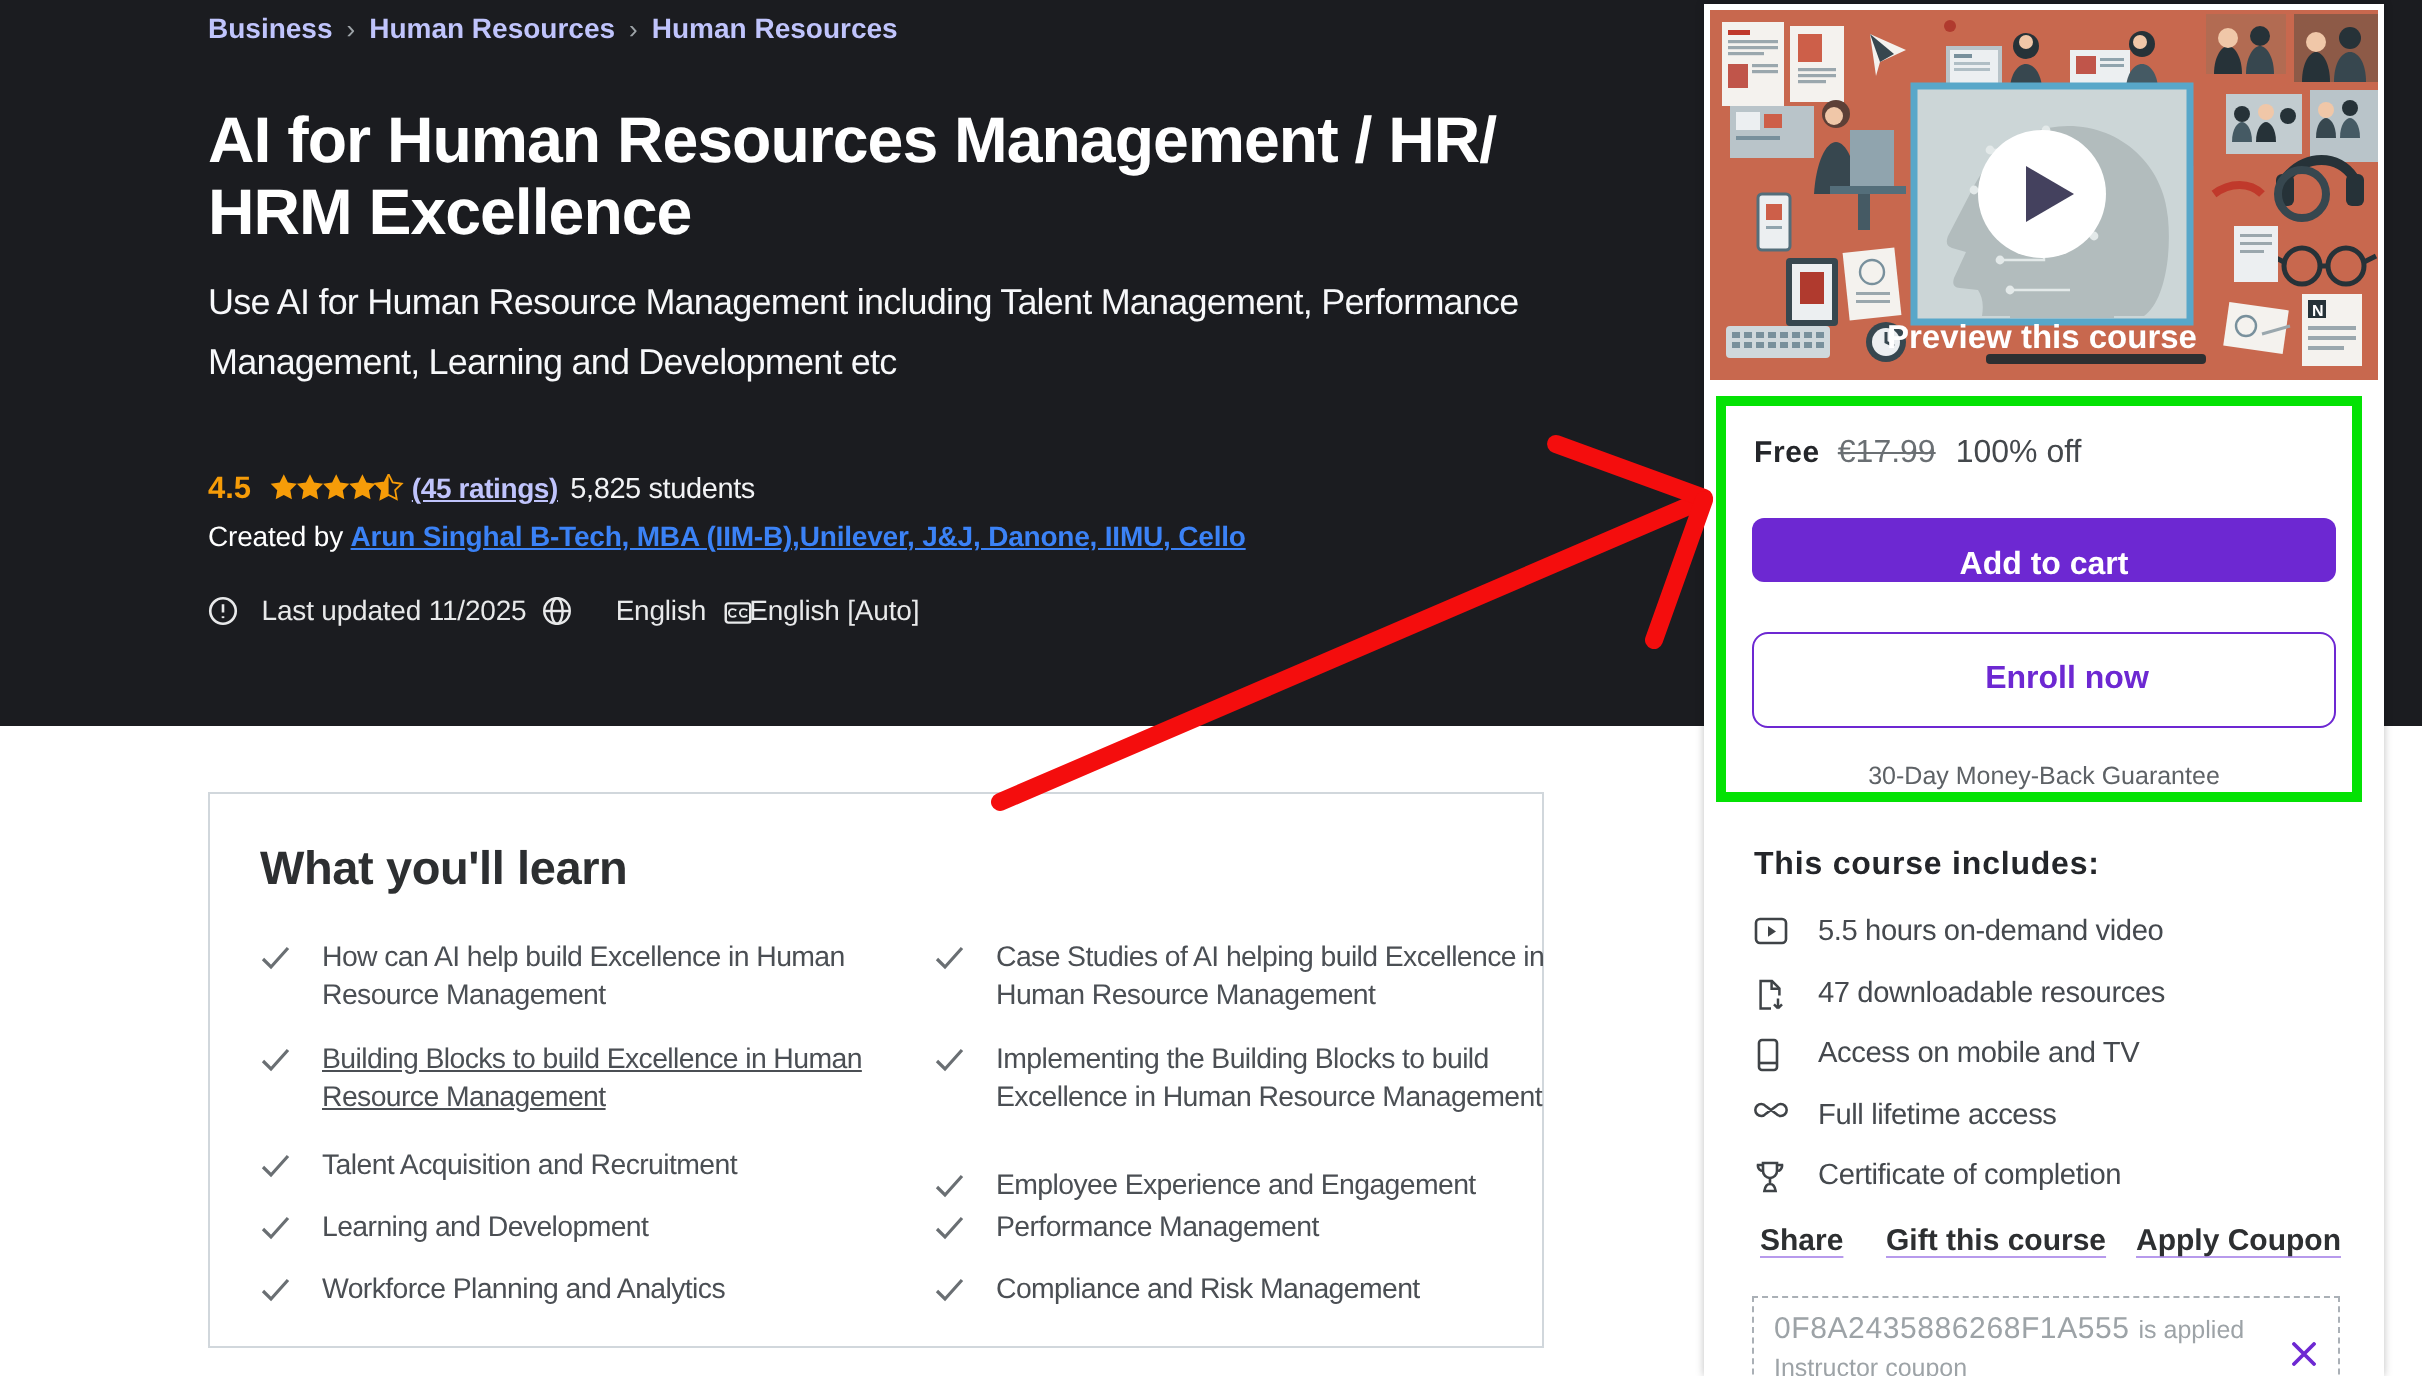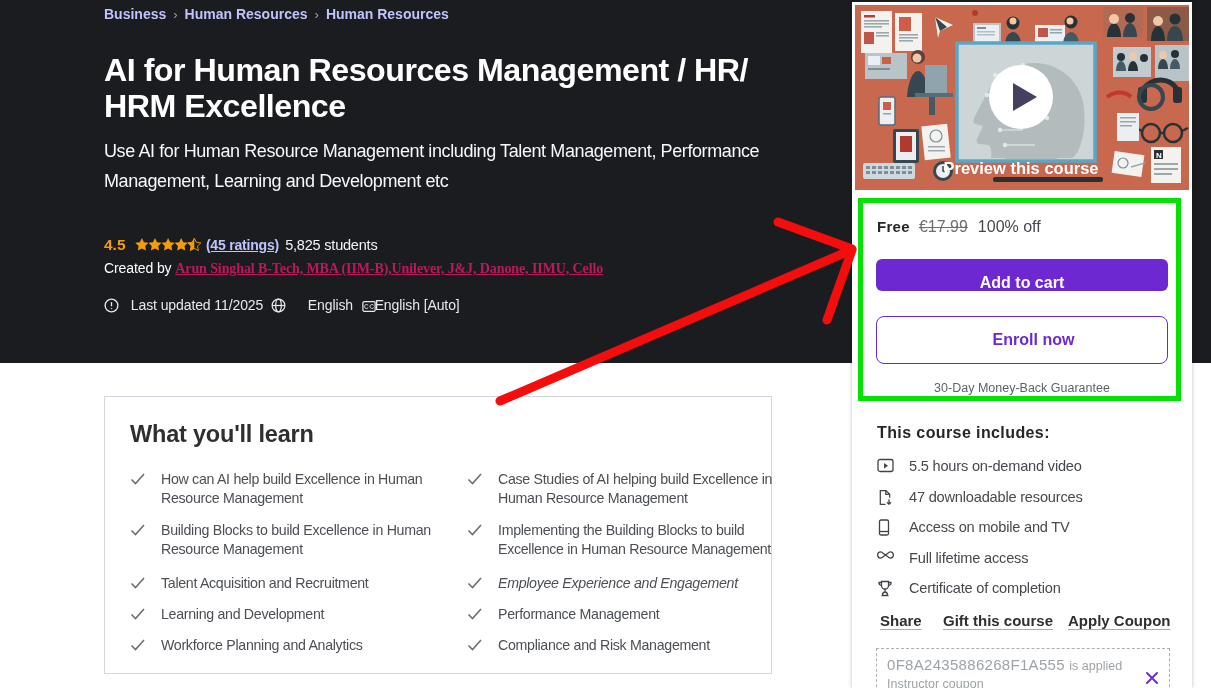--- a/index.html
+++ b/index.html
@@ -16,21 +16,21 @@
   #title { left:104px; top:52px; width:700px; color:#fff; font-size:32.2px; font-weight:bold; line-height:36px; letter-spacing:-0.5px; }
   #subtitle { left:104px; top:137px; width:760px; color:#f7f8fa; font-size:18px; line-height:29.5px; letter-spacing:-0.4px; }
 
   
   #rating { left:104px; top:220px; height:17px; color:#fff; font-size:15px;margin-top:16px; }
   #rating .num { color:#f69c08; font-weight:bold; font-size:15.5px; }
   #rating .link { color:#c0c4fc; font-weight:bold; text-decoration:underline; font-size:14px; letter-spacing:-0.2px; }
   #rating .students { color:#f2f3f5; font-size:14.5px; letter-spacing:-0.2px; }
 
   #created { left:104px; top:260px; color:#fff; font-size:14px; letter-spacing:-0.1px; }
-  #created a { color:#be185d; font-weight:bold; text-decoration:underline;font-family:Liberation Serif, serif; }
+  #created a { color:#3b82f6; font-weight:bold; text-decoration:underline; }
 
   #meta { left:104px; top:297px; color:#e8e9ea; font-size:14px; letter-spacing:-0.1px; }
   #meta svg { vertical-align:-3px; }
 
   
   #wyl { left:104px; top:396px; width:668px; height:278px; border:1px solid #d1d7dc; background:#fff; }
   #wyl h2 { position:absolute; left:25px; top:24px; font-size:23.5px; color:#2d2f31; letter-spacing:-0.2px; }
   .wyl-item { position:absolute; font-size:14.2px; line-height:19.3px; color:#4b4f54; width:320px; letter-spacing:-0.3px; white-space:nowrap; }
   .wyl-item .chk { position:absolute; left:-31px; top:2px; }
 
@@ -104,40 +104,40 @@
       <path d="M7 5.6c-.5-.5-1.3-.8-2-.8-1.2 0-2.2 1-2.2 2.2s1 2.2 2.2 2.2c.7 0 1.5-.3 2-.8M13.3 5.6c-.5-.5-1.3-.8-2-.8-1.2 0-2.2 1-2.2 2.2s1 2.2 2.2 2.2c.7 0 1.5-.3 2-.8" stroke-width="1.1"></path>
     </svg>
   <span style="margin-left:-5px;">English [Auto]</span>
 </div>
 
 <div id="wyl" class="abs">
   <h2>What you'll learn</h2>
   <div class="wyl-item" style="left:56px; top:73px;"><span class="chk"><svg width="16" height="14" viewBox="0 0 16 14" fill="none" stroke="#6a6f73" stroke-width="1.6">
           <path d="M1.5 7.5l4 4 8.5-9.5"></path>
         </svg></span>How can AI help build Excellence in Human<br>Resource Management</div>
-  <div class="wyl-item" style="left:56px; top:124px;"><span class="chk"><svg width="16" height="14" viewBox="0 0 16 14" fill="none" stroke="#6a6f73" stroke-width="1.6">
+  <div class="wyl-item" style="left:56px; top:124px;text-decoration:underline;"><span class="chk"><svg width="16" height="14" viewBox="0 0 16 14" fill="none" stroke="#6a6f73" stroke-width="1.6">
           <path d="M1.5 7.5l4 4 8.5-9.5"></path>
         </svg></span>Building Blocks to build Excellence in Human<br>Resource Management</div>
   <div class="wyl-item" style="left:56px; top:177px;"><span class="chk"><svg width="16" height="14" viewBox="0 0 16 14" fill="none" stroke="#6a6f73" stroke-width="1.6">
           <path d="M1.5 7.5l4 4 8.5-9.5"></path>
         </svg></span>Talent Acquisition and Recruitment</div>
   <div class="wyl-item" style="left:56px; top:208px;"><span class="chk"><svg width="16" height="14" viewBox="0 0 16 14" fill="none" stroke="#6a6f73" stroke-width="1.6">
           <path d="M1.5 7.5l4 4 8.5-9.5"></path>
         </svg></span>Learning and Development</div>
   <div class="wyl-item" style="left:56px; top:239px;"><span class="chk"><svg width="16" height="14" viewBox="0 0 16 14" fill="none" stroke="#6a6f73" stroke-width="1.6">
           <path d="M1.5 7.5l4 4 8.5-9.5"></path>
         </svg></span>Workforce Planning and Analytics</div>
 
   <div class="wyl-item" style="left:393px; top:73px;"><span class="chk"><svg width="16" height="14" viewBox="0 0 16 14" fill="none" stroke="#6a6f73" stroke-width="1.6">
           <path d="M1.5 7.5l4 4 8.5-9.5"></path>
         </svg></span>Case Studies of AI helping build Excellence in<br>Human Resource Management</div>
   <div class="wyl-item" style="left:393px; top:124px;"><span class="chk"><svg width="16" height="14" viewBox="0 0 16 14" fill="none" stroke="#6a6f73" stroke-width="1.6">
           <path d="M1.5 7.5l4 4 8.5-9.5"></path>
         </svg></span>Implementing the Building Blocks to build<br>Excellence in Human Resource Management</div>
-  <div class="wyl-item" style="left:393px; top:177px;font-style:italic;"><span class="chk"><svg width="16" height="14" viewBox="0 0 16 14" fill="none" stroke="#6a6f73" stroke-width="1.6">
+  <div class="wyl-item" style="left:393px; top:187px;"><span class="chk"><svg width="16" height="14" viewBox="0 0 16 14" fill="none" stroke="#6a6f73" stroke-width="1.6">
           <path d="M1.5 7.5l4 4 8.5-9.5"></path>
         </svg></span>Employee Experience and Engagement</div>
   <div class="wyl-item" style="left:393px; top:208px;"><span class="chk"><svg width="16" height="14" viewBox="0 0 16 14" fill="none" stroke="#6a6f73" stroke-width="1.6">
           <path d="M1.5 7.5l4 4 8.5-9.5"></path>
         </svg></span>Performance Management</div>
   <div class="wyl-item" style="left:393px; top:239px;"><span class="chk"><svg width="16" height="14" viewBox="0 0 16 14" fill="none" stroke="#6a6f73" stroke-width="1.6">
           <path d="M1.5 7.5l4 4 8.5-9.5"></path>
         </svg></span>Compliance and Risk Management</div>
 </div>
 

